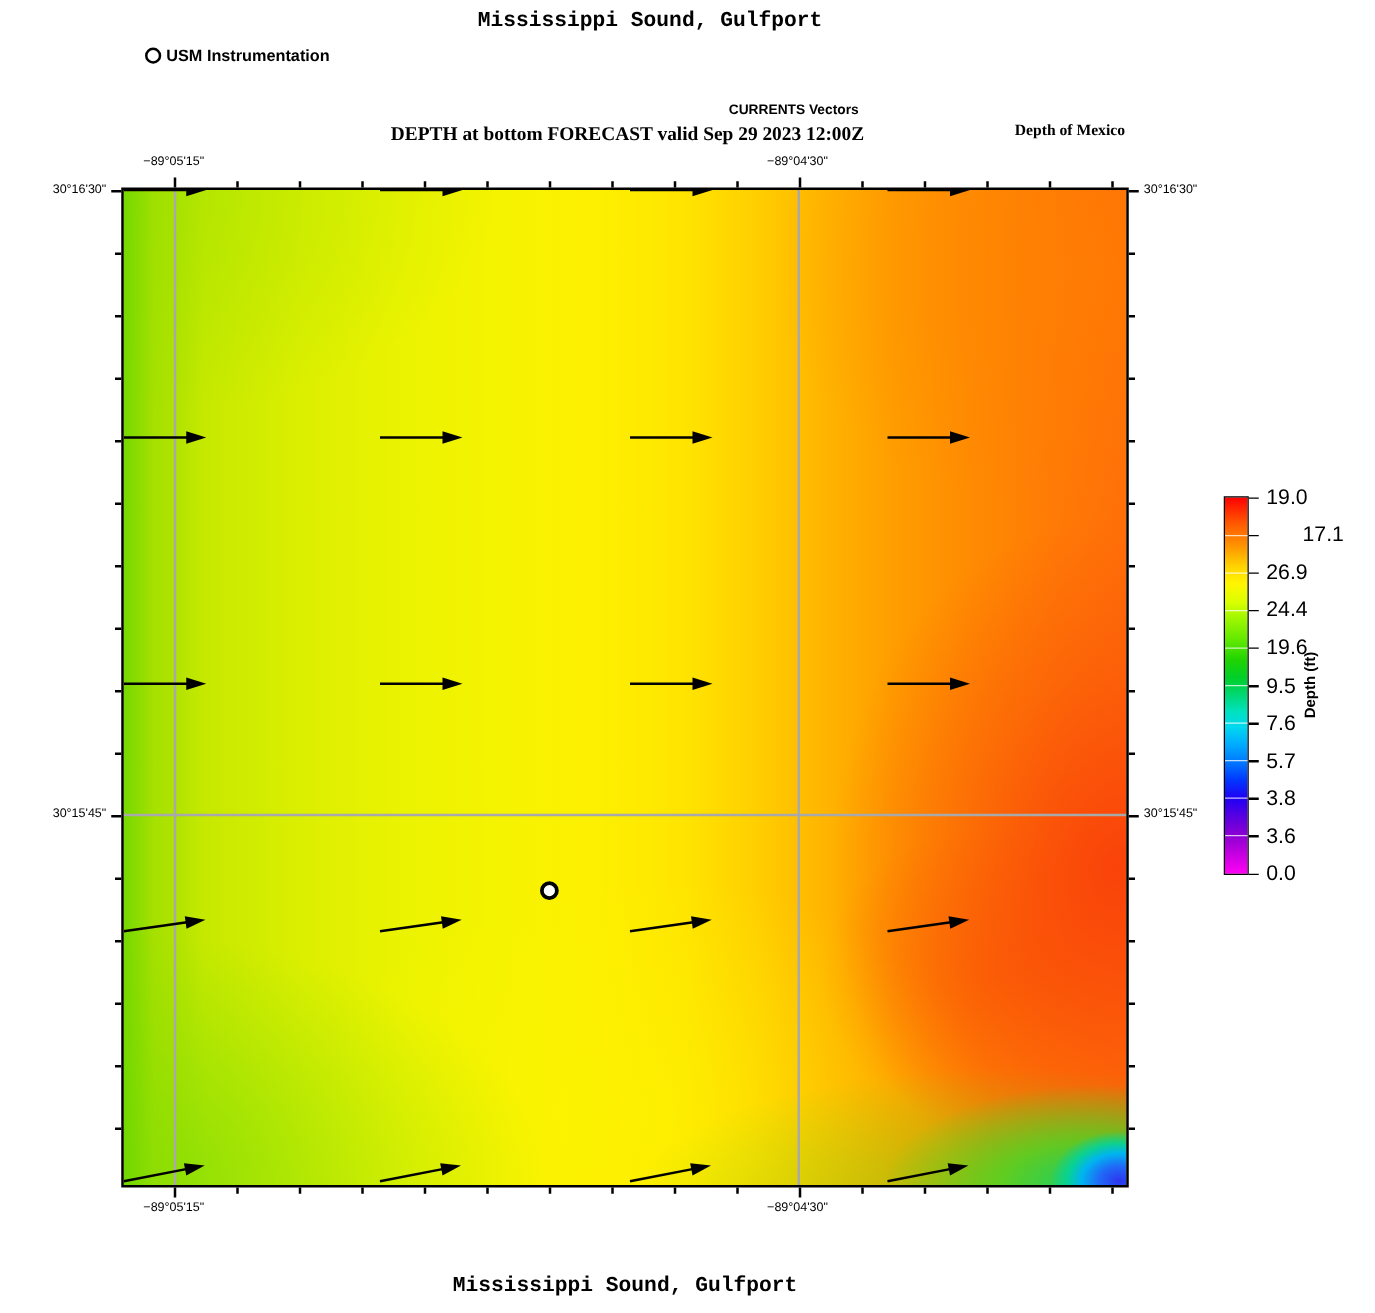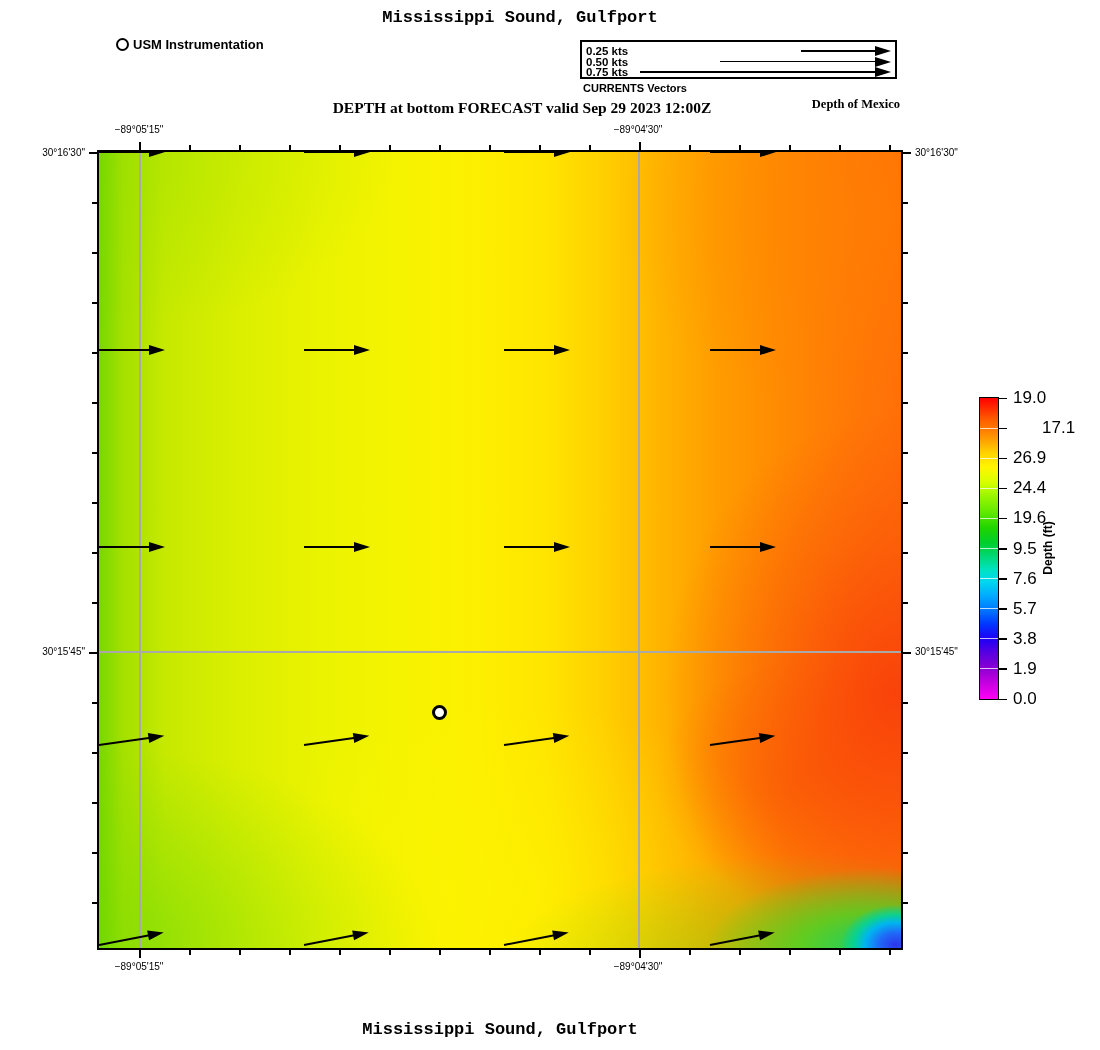--- a/index.html
+++ b/index.html
@@ -8,21 +8,21 @@
     font-family:"Liberation Sans","DejaVu Sans",sans-serif; color:#000;
     overflow:hidden;
   }
   .title{
     position:absolute; font-weight:bold; font-size:17px; white-space:nowrap;
     transform:translateX(-50%);
     font-family:Liberation Mono, monospace;
   }
   .subtitle{
     position:absolute; font-family:"Liberation Serif","DejaVu Serif",serif;
-    font-weight:bold; font-size:15.5px; white-space:nowrap; transform:translateX(-50%);margin-left:20px;
+    font-weight:bold; font-size:15.5px; white-space:nowrap; transform:translateX(-50%);
   }
   .gulf-label{
     position:absolute; font-family:"Liberation Serif","DejaVu Serif",serif;
     font-weight:bold; font-size:12.5px; white-space:nowrap;
   }
   .usm-legend{position:absolute; left:116px; top:37px; display:flex; align-items:center; gap:4px;}
   .circle-marker{
     width:9px; height:9px; border:2.5px solid #000; border-radius:50%; background:#fff;
     display:inline-block;
   }
@@ -83,37 +83,20 @@
 
 <div class="figure">
 
   <div class="title" style="left:520px; top:8px;">Mississippi Sound, Gulfport</div>
 
   <div class="usm-legend">
     <span class="circle-marker"></span>
     <span class="usm-label">USM Instrumentation</span>
   </div>
 
-  <div class="vector-legend-box" id="vector-legend">
-      <div class="vl-label" style="top: 4px;">0.25 kts</div>
-      <div class="arrow" style="left: 219px; top: 4px; width: 90px; height: 10px; transform: rotate(0deg);">
-        <div style="position: absolute; left: 0px; top: 4.375px; width: 78px; height: 1.25px; background: rgb(0, 0, 0);"></div>
-        <div style="position: absolute; left: 74px; top: 0px; width: 0px; height: 0px; border-top: 5px solid transparent; border-bottom: 5px solid transparent; border-left: 16px solid rgb(0, 0, 0);"></div>
-      </div>
-      <div class="vl-label" style="top: 14.5px;">0.50 kts</div>
-      <div class="arrow" style="left: 138px; top: 14.5px; width: 171px; height: 10px; transform: rotate(0deg);">
-        <div style="position: absolute; left: 0px; top: 4.375px; width: 159px; height: 1.25px; background: rgb(0, 0, 0);"></div>
-        <div style="position: absolute; left: 155px; top: 0px; width: 0px; height: 0px; border-top: 5px solid transparent; border-bottom: 5px solid transparent; border-left: 16px solid rgb(0, 0, 0);"></div>
-      </div>
-      <div class="vl-label" style="top: 25px;">0.75 kts</div>
-      <div class="arrow" style="left: 58px; top: 25px; width: 251px; height: 10px; transform: rotate(0deg);">
-        <div style="position: absolute; left: 0px; top: 4.375px; width: 239px; height: 1.25px; background: rgb(0, 0, 0);"></div>
-        <div style="position: absolute; left: 235px; top: 0px; width: 0px; height: 0px; border-top: 5px solid transparent; border-bottom: 5px solid transparent; border-left: 16px solid rgb(0, 0, 0);"></div>
-      </div>
-    </div>
 
   <div class="vector-caption">CURRENTS Vectors</div>
 
   <div class="subtitle" style="left:502px; top:99px;">DEPTH at bottom FORECAST valid Sep 29 2023 12:00Z</div>
 
   <div class="gulf-label" style="right:200px; top:97px;">Depth of Mexico</div>
 
   <div class="map" id="map">
     <div class="gridline-v" style="left:40px;"></div>
     <div class="gridline-v" style="left:539px;"></div>
@@ -301,21 +284,21 @@
       <div class="cb-whiteline" style="top: 578.1px;"></div>
       <div class="cb-tick-label" style="left: 1013px; top: 578.6px;">7.6</div>
       <div class="cb-tick" style="left: 999px; top: 608.2px; width: 8px;"></div>
       <div class="cb-whiteline" style="top: 608.2px;"></div>
       <div class="cb-tick-label" style="left: 1013px; top: 608.7px;">5.7</div>
       <div class="cb-tick" style="left: 999px; top: 638.3px; width: 8px;"></div>
       <div class="cb-whiteline" style="top: 638.3px;"></div>
       <div class="cb-tick-label" style="left: 1013px; top: 638.8px;">3.8</div>
       <div class="cb-tick" style="left: 999px; top: 668.4px; width: 8px;"></div>
       <div class="cb-whiteline" style="top: 668.4px;"></div>
-      <div class="cb-tick-label" style="left: 1013px; top: 668.9px;">1.9</div>
+      <div class="cb-tick-label" style="left: 1013px; top: 668.9px;">3.6</div>
       <div class="cb-tick" style="left: 999px; top: 698.5px; width: 8px;"></div>
       <div class="cb-tick-label" style="left: 1013px; top: 699px;">0.0</div>
     </div>
   <div class="cb-axis-label">Depth (ft)</div>
 
   <div class="title" style="left:500px; top:1020px;">Mississippi Sound, Gulfport</div>
 
 </div>
 
 </body></html>

